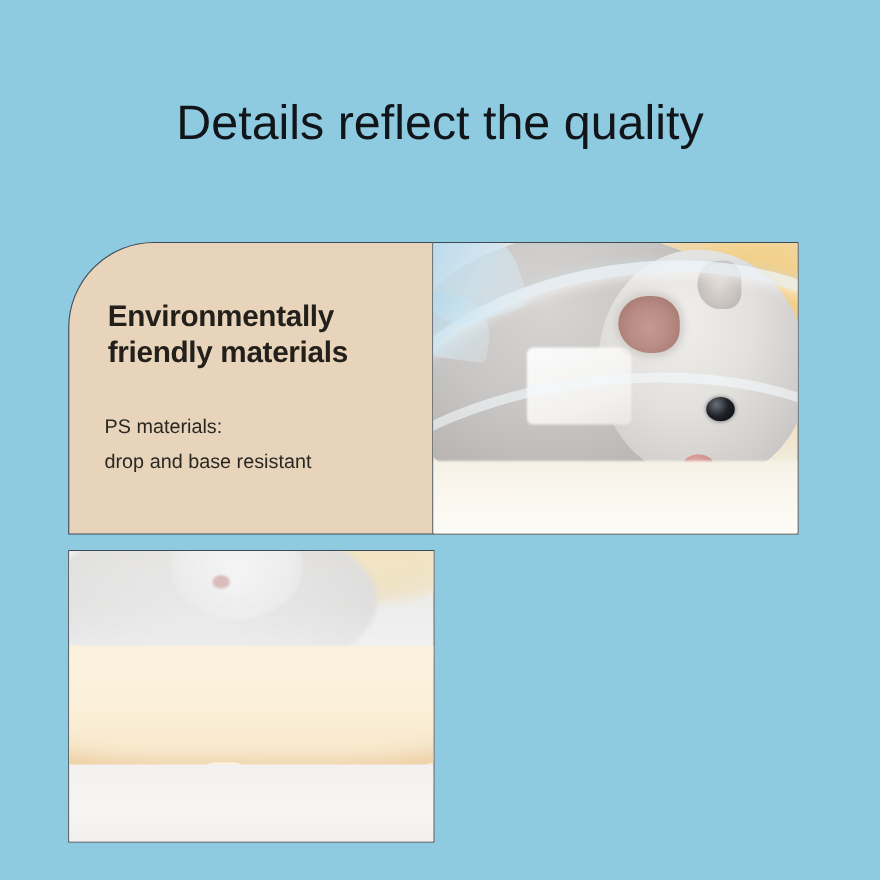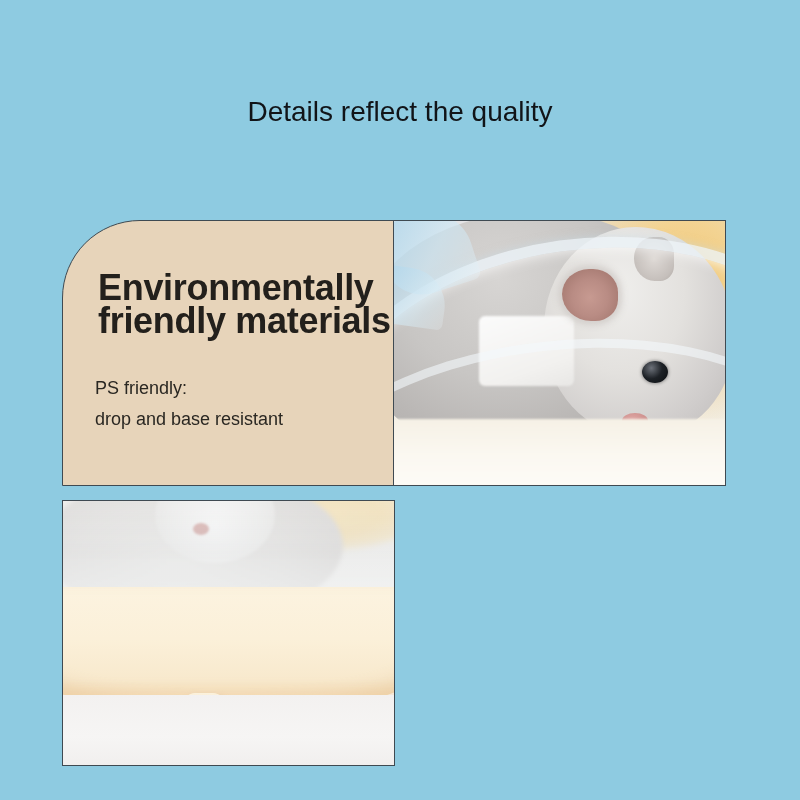--- a/index.html
+++ b/index.html
@@ -8,21 +8,21 @@
     font-family:"Liberation Sans", sans-serif;
     overflow:hidden;
   }
   body { background:#8ecbe1; position:relative; }
 
   
   .page-title{
     position:absolute;
     left:0; top:86px; width:800px;
     text-align:center;
-    font-size:28px;
+    font-size:44px;
     font-weight:400;
     color:#111418;
     letter-spacing:0px;
     line-height:52px;
     white-space:nowrap;
   }
 
   
   .grid{
     position:absolute;
@@ -46,21 +46,21 @@
   
   .round-tl{ border-top-left-radius:78px; }
   .round-br{ border-bottom-right-radius:78px; }
 
   
   .text-panel{ background:#e7d4ba; }
   .text-panel .heading{
     position:absolute;
     font-weight:bold;
     color:#23201c;
-    font-size:36px;
+    font-size:27px;
     line-height:33px;
     letter-spacing:-0.3px;
   }
   .text-panel .body{
     position:absolute;
     font-size:18px;
     line-height:31px;
     color:#2a2722;
     font-weight:400;
   }
@@ -243,21 +243,21 @@
 <div class="grid">
 
   <div class="row row-top">
 
     <div class="cell cell-left text-panel p1 round-tl">
       <div class="heading">
         <span>Environmentally</span><br>
         <span>friendly materials</span>
       </div>
       <div class="body">
-        <span>PS friendly:</span><br>
+        <span>PS materials:</span><br>
         <span>drop and base resistant</span>
       </div>
     </div>
 
     <div class="cell cell-right photo pA">
       <div class="scene">
         <div class="bg"></div>
         <div class="hamster-body"></div>
         <div class="hamster-head"></div>
         <div class="ear2"></div>

